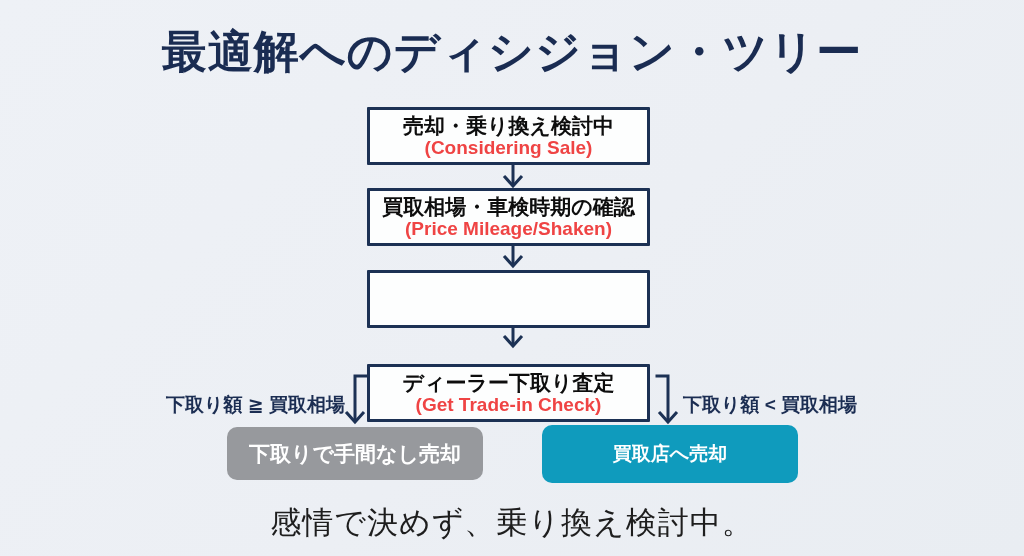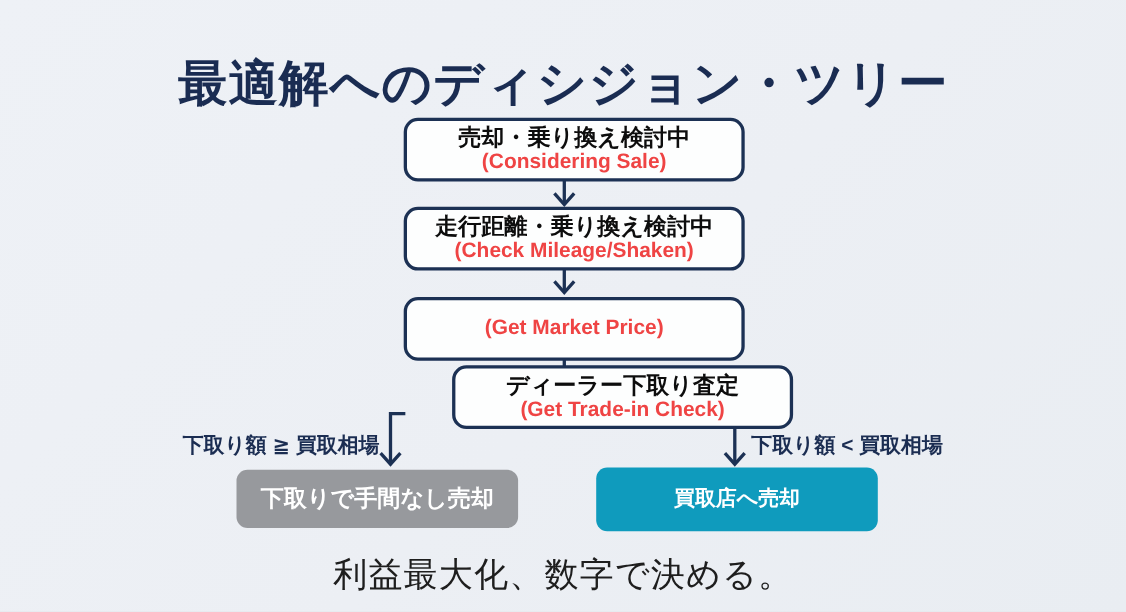--- a/index.html
+++ b/index.html
@@ -20,52 +20,51 @@
   .title {
     position: absolute;
     top: 22px;
     left: 0;
     width: 100%;
     text-align: center;
     font-size: 45px;
     font-weight: 800;
     letter-spacing: 1px;
     color: #1a2c52;
-    margin-top: 24px;
   }
   .fbox {
     position: absolute;
     left: 367px;
-    width: 310px;
+    width: 283px;
     height: 58px;
     box-sizing: border-box;
     background: #fdfefe;
     border: 3px solid #1c3154;
-    border-radius: 13px;
+    border-radius: 1px;
     display: flex;
     flex-direction: column;
     align-items: center;
     justify-content: center;
     line-height: 1.12;
     text-align: center;
   }
   .fbox .jp {
     font-size: 21px;
     font-weight: 700;
     color: #0d0d0d;
   }
   .fbox .en {
     font-size: 19px;
     font-weight: 700;
     color: #ef4444;
   }
   .fbox1 { top: 107px; }
   .fbox2 { top: 188px; }
   .fbox3 { top: 270px; }
-  .fbox4 { top: 332px; margin-left: 44px; }
+  .fbox4 { top: 364px; }
   svg.connectors {
     position: absolute;
     top: 0; left: 0;
     width: 1024px;
     height: 556px;
     pointer-events: none;
   }
   .branch-label {
     position: absolute;
     top: 392px;
@@ -84,21 +83,21 @@
     display: flex;
     flex-direction: column;
     align-items: center;
     justify-content: center;
     text-align: center;
     color: #ffffff;
     font-weight: 700;
     line-height: 1.2;
   }
   .result.gray {
-    left: 215px;
+    left: 227px;
     top: 427px;
     height: 53px;
     font-size: 21px;
   }
   .result.blue {
     left: 542px;
     top: 425px;
     height: 58px;
     font-size: 19px;
   }
@@ -149,36 +148,35 @@
         <polyline points="660,413 668,422 676,413"></polyline>
       </g>
     </g>
   </svg>
 
   <div class="fbox fbox1">
     <span class="jp">売却・乗り換え検討中</span>
     <span class="en">(Considering Sale)</span>
   </div>
   <div class="fbox fbox2">
-    <span class="jp">走行距離・乗り換え検討中</span>
-    <span class="en">(Check Mileage/Shaken)</span>
+    <span class="jp">買取相場・車検時期の確認</span>
+    <span class="en">(Price Mileage/Shaken)</span>
   </div>
   <div class="fbox fbox3">
-    <span class="en">(Get Market Price)</span>
   </div>
   <div class="fbox fbox4">
     <span class="jp">ディーラー下取り査定</span>
     <span class="en">(Get Trade-in Check)</span>
   </div>
 
   <div class="branch-label left">下取り額 ≧ 買取相場</div>
   <div class="branch-label right">下取り額 &lt; 買取相場</div>
 
   <div class="result gray" style="background: rgb(151, 153, 157);">
     <span>下取りで手間なし売却</span>
   </div>
   <div class="result blue" style="background: rgb(15, 155, 189);">
     <span>買取店へ売却</span>
   </div>
 
-  <div class="footer">利益最大化、数字で決める。</div>
+  <div class="footer">感情で決めず、乗り換え検討中。</div>
 
 </div>
 
 </body></html>

